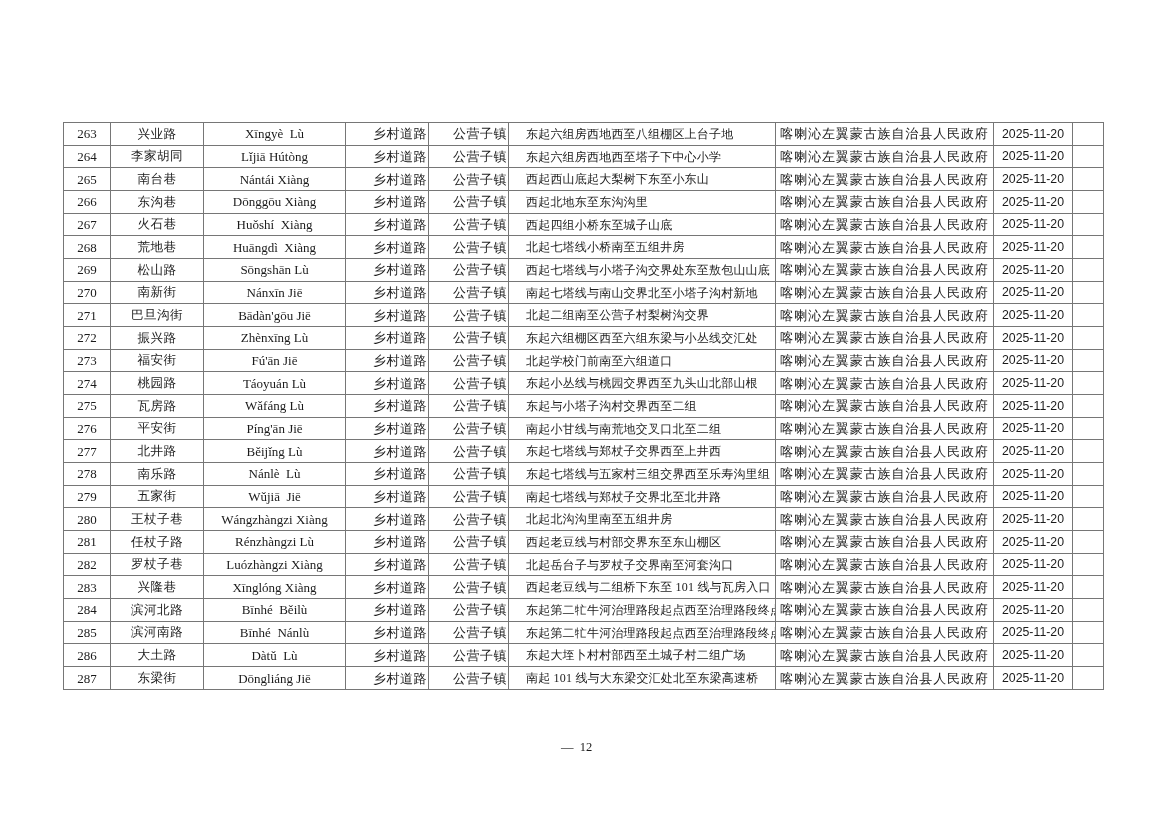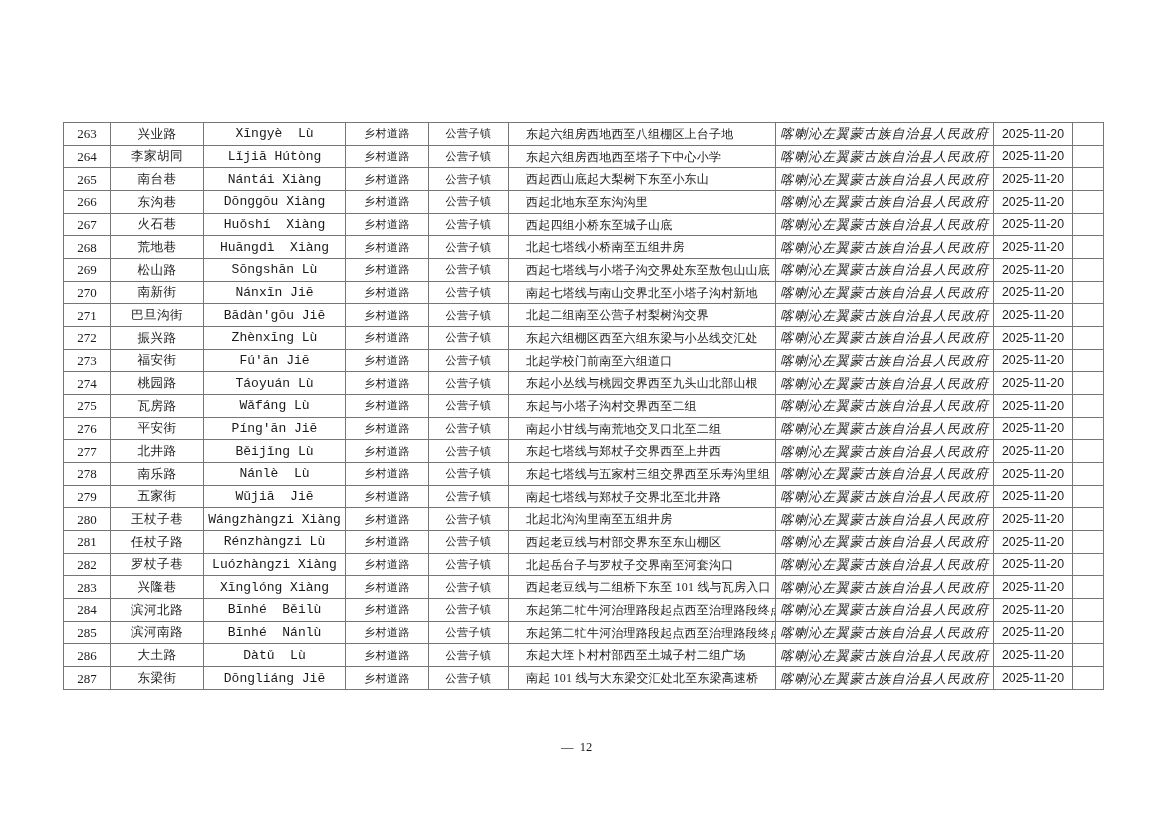--- a/index.html
+++ b/index.html
@@ -32,32 +32,32 @@
     font-size:12.5px;
     line-height:1;
     white-space:nowrap;
     overflow:hidden;
     padding:0 1px;
     color:var(--text);
   }
   td.c-no{font-size:13px;}
   td.c-name{font-size:12.6px;letter-spacing:0.4px;margin-left:12px;}
   td.c-pinyin{
-    font-family:Liberation Mono, monospace;
+    font-family:Liberation Serif, serif;
     font-size:13px;
     white-space:pre;
   }
-  td.c-type,td.c-town{font-size:11px;letter-spacing:0.5px;}
+  td.c-type,td.c-town{font-size:13px;letter-spacing:0.5px;text-align:right;}
   td.c-desc{
     text-align:left;
     font-size:12px;
     letter-spacing:0.2px;
     padding:0 1px 0 17px;
   }
-  td.c-auth{font-size:13px;letter-spacing:0.9px;font-style:italic;}
+  td.c-auth{font-size:13px;letter-spacing:0.9px;}
   td.c-date{
     font-family:Liberation Sans, sans-serif;
     font-size:12.3px;
     margin-top:21px;
   }
   .footer{
     position:absolute;
     top:740px;left:0;width:100%;
     text-align:center;
     font-size:12.5px;

